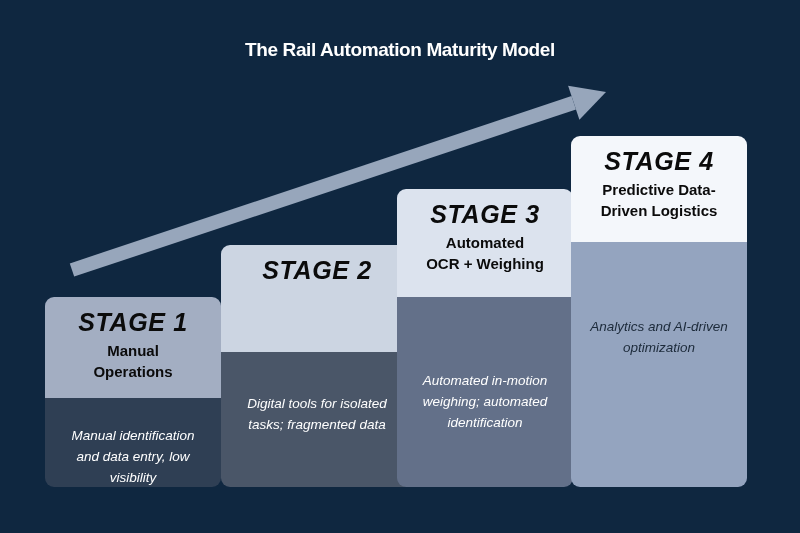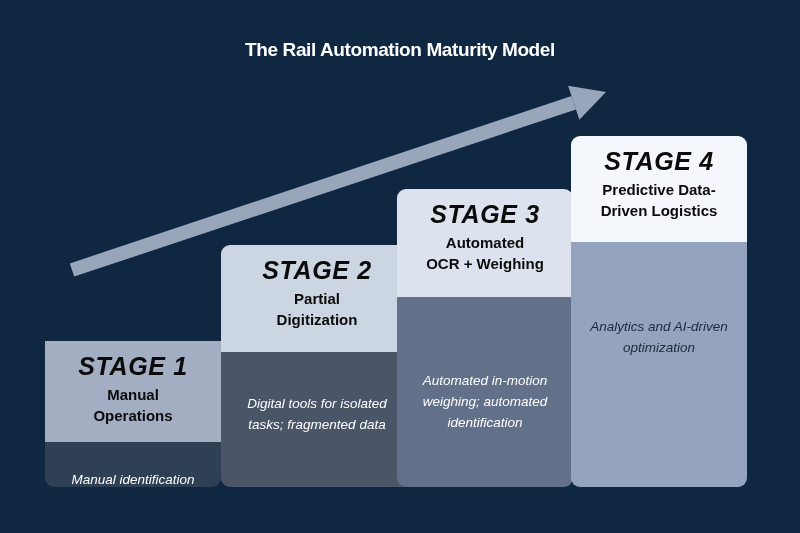--- a/index.html
+++ b/index.html
@@ -108,39 +108,35 @@
   <div class="title" style="color: rgb(255, 255, 255);">The Rail Automation Maturity Model</div>
 
   <svg class="arrow-layer" viewBox="0 0 800 533" width="800" height="533">
     <g id="arrow-group">
       <polygon id="arrow-shaft" points="74.2,276.6 576.0,109.4 571.5,96.1 69.8,263.4" fill="#97a6bb"></polygon>
       <polygon id="arrow-head" points="606.0,92.0 579.4,119.8 568.1,85.7" fill="#97a6bb"></polygon>
     </g>
   </svg>
 
   <div class="stage-card" style="left: 45px; top: 297px; width: 176px; height: 190px;">
-    <div class="stage-head" style="background: rgb(163, 174, 194); height: 101px; margin-top: 44px;">
+    <div class="stage-head" style="background: rgb(163, 174, 194); height: 101px;">
       <div class="stage-num">STAGE 1</div>
       <div class="stage-sub">
         <div>Manual</div>
         <div>Operations</div>
       </div>
     </div>
     <div class="stage-body" style="background: rgb(47, 63, 84); padding-top: 27px;">
       <div class="stage-desc" style="color: rgb(255, 255, 255);">Manual identification and data entry, low visibility</div>
     </div>
   </div>
 
   <div class="stage-card" style="left: 221px; top: 245px; width: 192px; height: 242px;">
     <div class="stage-head" style="background: rgb(204, 213, 226); height: 107px;">
       <div class="stage-num">STAGE 2</div>
-      <div class="stage-sub">
-        <div>Partial</div>
-        <div>Digitization</div>
-      </div>
     </div>
     <div class="stage-body" style="background: rgb(74, 86, 104); padding-top: 41px;">
       <div class="stage-desc" style="color: rgb(255, 255, 255);">Digital tools for isolated tasks; fragmented data</div>
     </div>
   </div>
 
   <div class="stage-card" style="left: 397px; top: 189px; width: 176px; height: 298px;">
     <div class="stage-head" style="background: rgb(220, 227, 238); height: 108px;">
       <div class="stage-num">STAGE 3</div>
       <div class="stage-sub">

